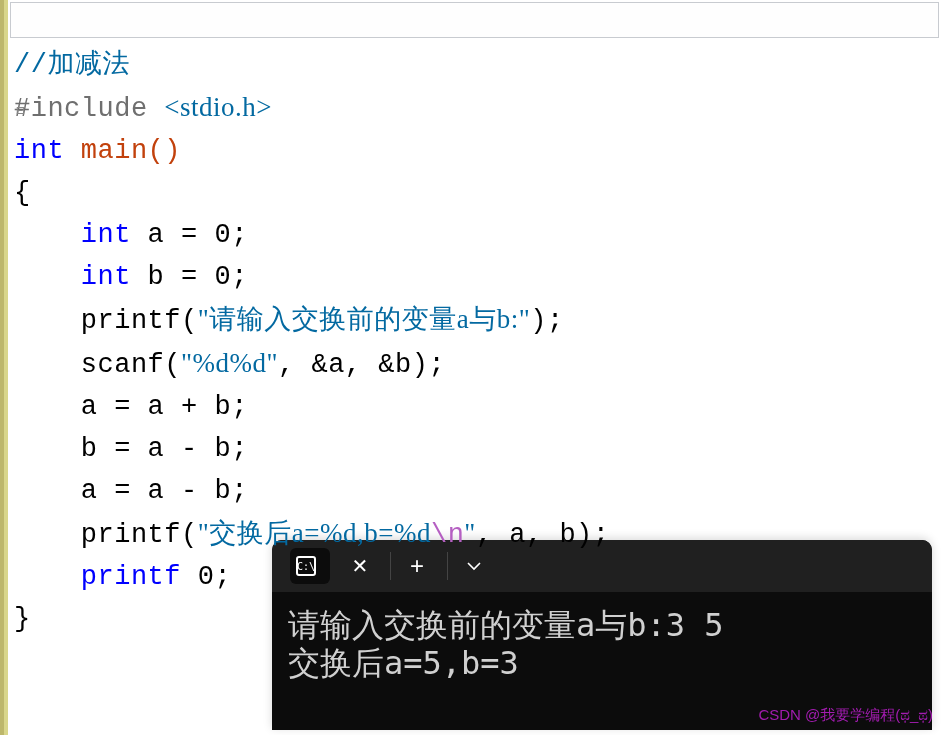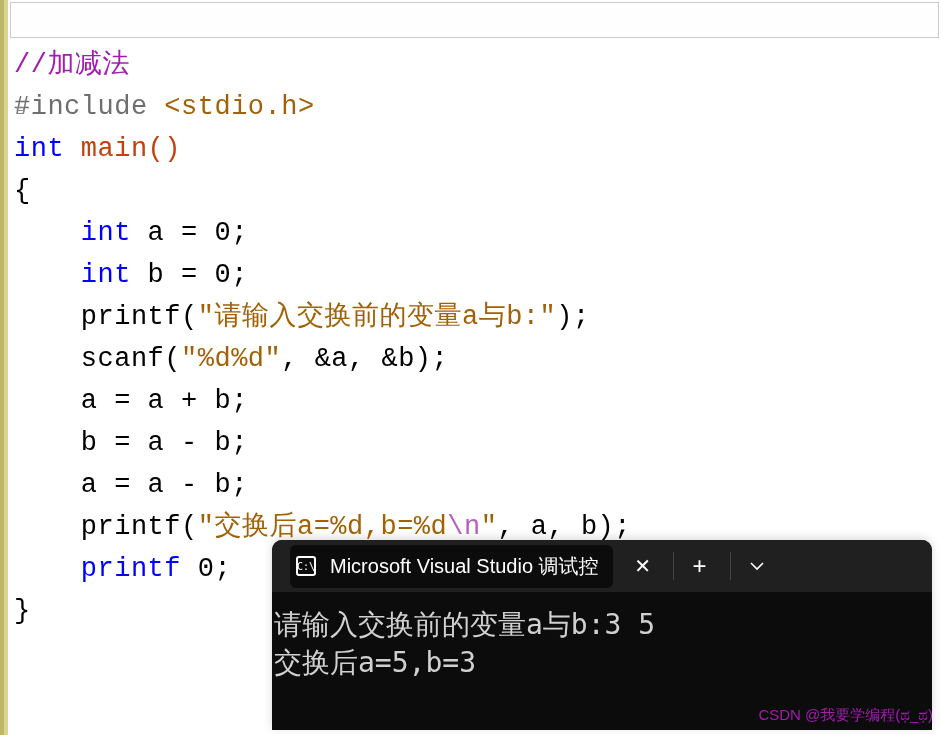--- a/index.html
+++ b/index.html
@@ -49,23 +49,23 @@
   }
   .code {
     position: relative;
     z-index: 1;
     white-space: pre;
     line-height: 42px;
     margin-left: 14px;
     color: #000;
     letter-spacing: 0.5px;
   }
-  .tk-comment { color: #a21caf; }
+  .tk-comment { color: #0369a1; }
   .tk-preproc { color: #6f6f6f; text-align: center; }
-  .tk-string { color: #a16207; }
+  .tk-string { color: #0369a1; font-family: Liberation Serif, serif; }
   .tk-keyword { color: #0000ff; text-align: center; }
   .tk-escape { color: #b55fc2; }
   .tk-func { color: #c2410c; }
   .tk-punct { color: #000; }
   .fold-mark {
     position: absolute;
     left: 2px;
     font-size: 14px;
     color: #888;
   }
@@ -126,23 +126,23 @@
     display: inline-flex;
     align-items: center;
     justify-content: center;
     color: #fff;
     font-size: 22px;
     cursor: pointer;
   }
   .term-btn.close { font-size: 20px; margin-left: 6px; }
   .term-btn.plus { font-size: 24px; }
   .term-body {
-    padding: 14px 2px;
+    padding: 14px 16px;
     font-family: "Consolas","Microsoft YaHei", monospace;
-    font-size: 28px;
+    font-size: 32px;
     line-height: 38px;
     color: #d0d0d0;
     white-space: pre-wrap;
   }
   .watermark {
     position: absolute;
     right: 10px;
     bottom: 10px;
     font-size: 15px;
     color: #a21caf;
@@ -181,21 +181,20 @@
 <span class="tk-punct">}</span>
 </div>
 </div>
 
 <div class="term">
   <div class="term-titlebar">
     <div class="term-tab">
       <span class="term-tab-icon">
           <span>C:\</span>
         </span>
-      <span class="term-tab-label">Microsoft Visual Studio 调试控</span>
     </div>
     <div class="term-btn close">✕</div>
     <div class="divider"></div>
     <div class="term-btn plus">+</div>
     <div class="divider"></div>
     <div class="term-btn">
       <svg width="16" height="16" viewBox="0 0 16 16">
           <path d="M2 5 l6 6 l6 -6" stroke="#fff" stroke-width="1.6" fill="none"></path>
         </svg>
     </div>

